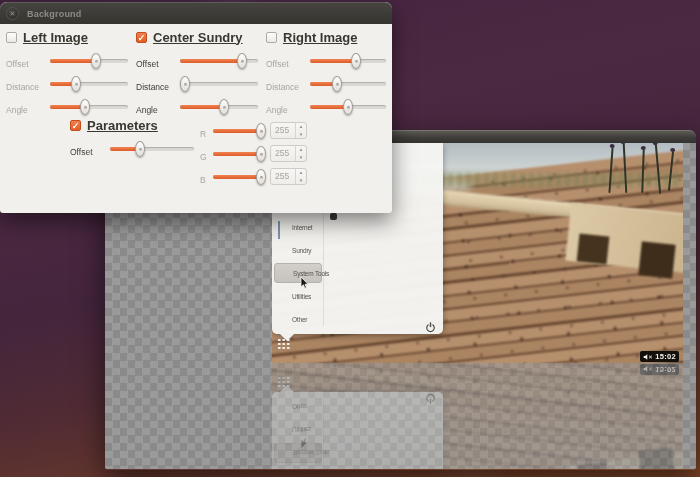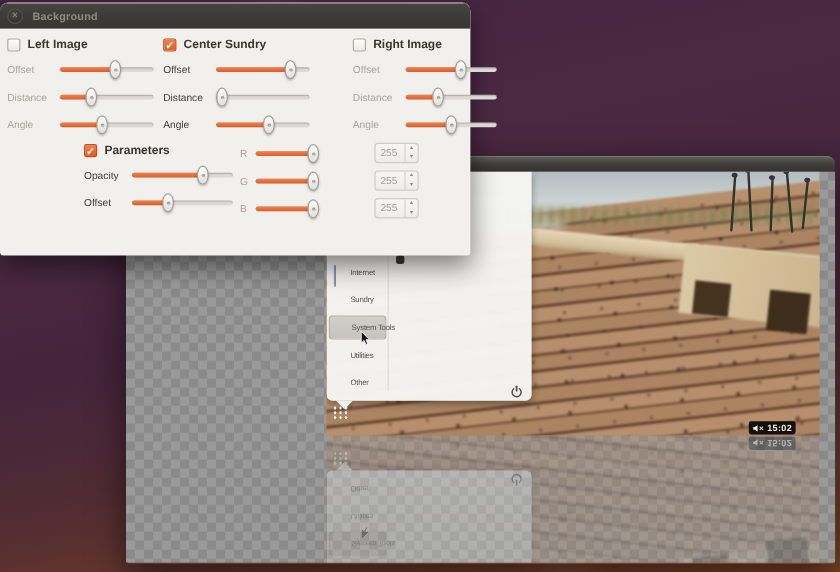--- a/index.html
+++ b/index.html
@@ -77,68 +77,68 @@
        border-radius:6px 6px 0 0;box-sizing:border-box;}
   .ico-sphere{width:9px;height:9px;border-radius:50%;background:radial-gradient(circle at 35% 30%,#6a6a66,#222 75%);}
   .ico-tools{width:9px;height:9px;border-radius:50%;background:radial-gradient(circle,#4a4a1e 0 24%,#d2e24f 30%,#b9ca3c 90%);}
   .ico-wrench{width:8px;height:3px;margin-top:3px;border-radius:2px;background:#b2afa9;transform:rotate(-40deg);}
   .power{position:absolute;right:7px;bottom:4px;width:11px;height:11px;}
   .cursor{position:absolute;left:28px;top:132px;z-index:5;}
 
   .grid-handle{position:absolute;left:5px;top:195px;width:13px;height:12px;
        background-image:radial-gradient(circle,rgba(250,250,248,.95) 1px,rgba(40,40,40,.25) 1.3px,transparent 1.6px);
        background-size:4.5px 4px;}
-  .badge{position:absolute;right:20px;bottom:1px;height:11px;padding:0 3px;border-radius:2px;
+  .badge{position:absolute;right:4px;bottom:1px;height:11px;padding:0 3px;border-radius:2px;
        background:rgba(8,6,4,.92);display:flex;align-items:center;gap:2px;}
   .badge-time{color:#f4f2ee;font-size:7.5px;font-weight:bold;letter-spacing:.3px;}
 
   
   .dialog{position:absolute;left:0;top:2px;width:392px;height:211px;z-index:10;
        background:#f2f0ed;border-radius:7px 7px 3px 3px;
        box-shadow:0 8px 22px rgba(0,0,0,.5);}
   .dlg-titlebar{height:22px;border-radius:7px 7px 0 0;display:flex;align-items:center;
        background:linear-gradient(#45443f,#3b3a36 60%,#36352f);
        border-top:1px solid #5c5b55;box-sizing:border-box;}
   .dlg-close{width:13px;height:13px;margin-left:6px;border-radius:50%;
        background:radial-gradient(circle at 40% 35%,#4c4a46,#33312d 70%);
        border:1px solid #55534e;color:#8f8d87;font-size:7px;line-height:12px;text-align:center;box-sizing:border-box;}
   .dlg-title{margin-left:8px;font-size:9px;font-weight:bold;color:#8d8b85;letter-spacing:.2px;}
 
   .group{position:absolute;}
   .g-col1{left:6px;top:26px;width:122px;}
   .g-col2{left:136px;top:26px;width:122px;}
-  .g-col3{left:266px;top:26px;width:120px;margin-left:28px;}
+  .g-col3{left:266px;top:26px;width:120px;}
   .g-refl{left:70px;top:114px;width:124px;}
   .g-bg{left:200px;top:114px;width:186px;}
 
   .chk-row{display:flex;align-items:center;gap:6px;height:18px;}
   .chk{width:11px;height:11px;border-radius:2px;box-sizing:border-box;flex:0 0 auto;
        border:1px solid #afaba4;background:linear-gradient(#fdfdfc,#eceae6);
        color:#fff;font-size:9px;font-weight:bold;line-height:10px;text-align:center;}
   .chk.on{border:1px solid #c34e1f;background:linear-gradient(#f0804d,#e25e26);}
-  .chk-label{font-size:10px;font-weight:bold;color:#39372f;}
-
-  .s-row{display:flex;align-items:center;height:23px;}
+  .chk-label{font-size:13px;font-weight:bold;color:#39372f;text-decoration:underline;}
+
+  .s-row{display:flex;align-items:flex-end;height:23px;}
   .s-label{font-size:8.5px;color:#403e38;width:44px;flex:0 0 auto;}
   .dim .s-label{color:#a9a59e;}
   .g-refl .s-label{width:40px;}
   .g-bg .s-label{width:13px;}
   .slider{position:relative;flex:1;height:17px;}
   .track{position:absolute;left:0;right:0;top:6.5px;height:4px;border-radius:2px;
        background:#dcd8d4;box-shadow:inset 0 1px 1px rgba(0,0,0,.2);}
   .fill{position:absolute;left:0;top:6.5px;height:4px;border-radius:2px;
        background:linear-gradient(#f08350,#dd5c29);width:calc(var(--fill)*1% );}
   .handle{position:absolute;top:.5px;width:10px;height:16px;border-radius:50%;
        background:linear-gradient(#fefefd,#e2dfda);border:1px solid #a29e98;box-sizing:border-box;
        box-shadow:0 1px 2px rgba(0,0,0,.3);left:calc(var(--fill)*1% - 5px);}
   .handle::after{content:"";position:absolute;left:3px;top:6px;width:3px;height:3px;border-radius:50%;
        background:#c9c5bf;box-shadow:inset 0 1px 1px rgba(0,0,0,.25);}
   .g-bg .slider{flex:0 0 auto;width:50px;margin-right:7px;}
   .spin{display:flex;width:37px;height:17px;box-sizing:border-box;border:1px solid #cfcbc5;border-radius:3px;
-       background:linear-gradient(#f7f6f4,#efedea);overflow:hidden;margin-left:42px;}
+       background:linear-gradient(#f7f6f4,#efedea);overflow:hidden;}
   .spin-num{flex:1;font-size:8.5px;color:#a7a39c;line-height:15px;padding-left:4px;}
   .spin-btns{width:10px;display:flex;flex-direction:column;border-left:1px solid #d8d4cf;}
   .spin-btns span{flex:1;font-size:5px;line-height:7px;text-align:center;color:#8d8983;}
 </style>
 </head>
 <body>
 
 <div class="editor">
   <div class="editor-titlebar"></div>
   <div class="editor-body">
@@ -374,28 +374,20 @@
         </span>
       </div>
   </div>
 
   <div class="group g-refl">
     <div class="chk-row">
       <span class="chk on">✓</span>
       <span class="chk-label">Parameters</span>
     </div>
     <div class="s-row">
-        <span class="s-label">Opacity</span>
-      <span class="slider" style="--fill: 70;">
-          <span class="track"></span>
-          <span class="fill"></span>
-          <span class="handle"></span>
-        </span>
-      </div>
-    <div class="s-row">
         <span class="s-label">Offset</span>
       <span class="slider" style="--fill: 36;">
           <span class="track"></span>
           <span class="fill"></span>
           <span class="handle"></span>
         </span>
       </div>
   </div>
 
   <div class="group g-bg dim">

